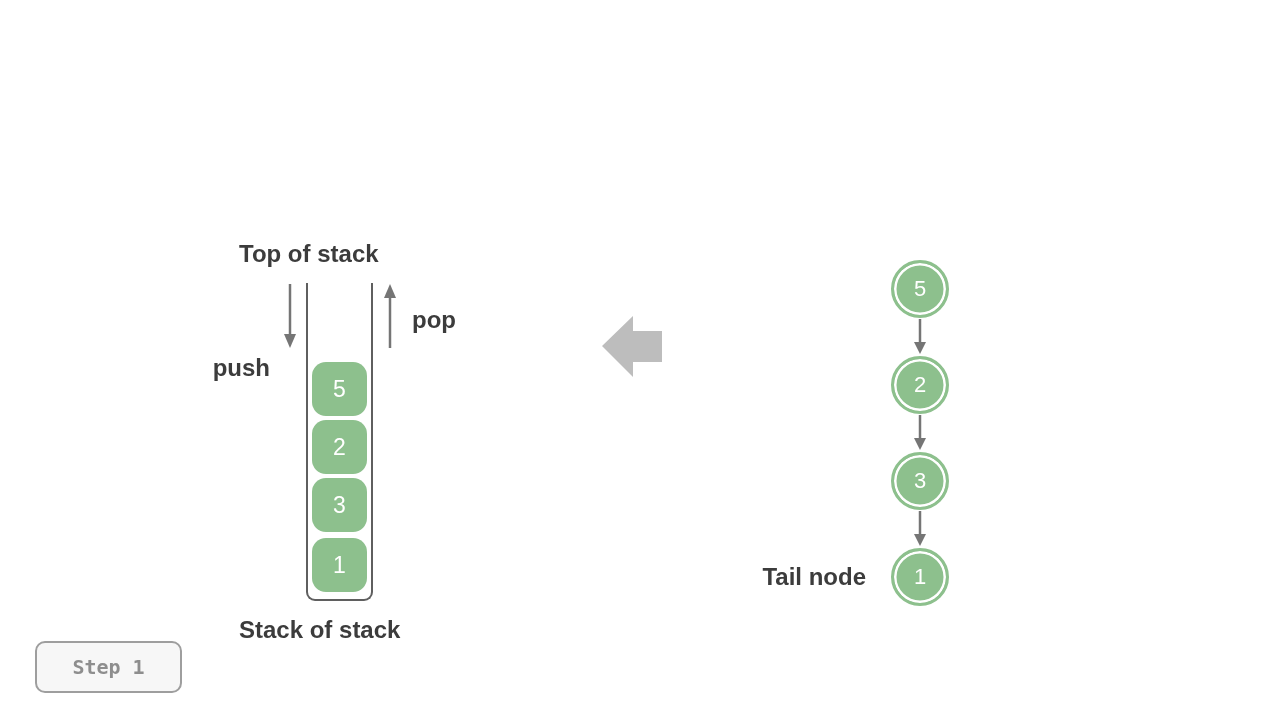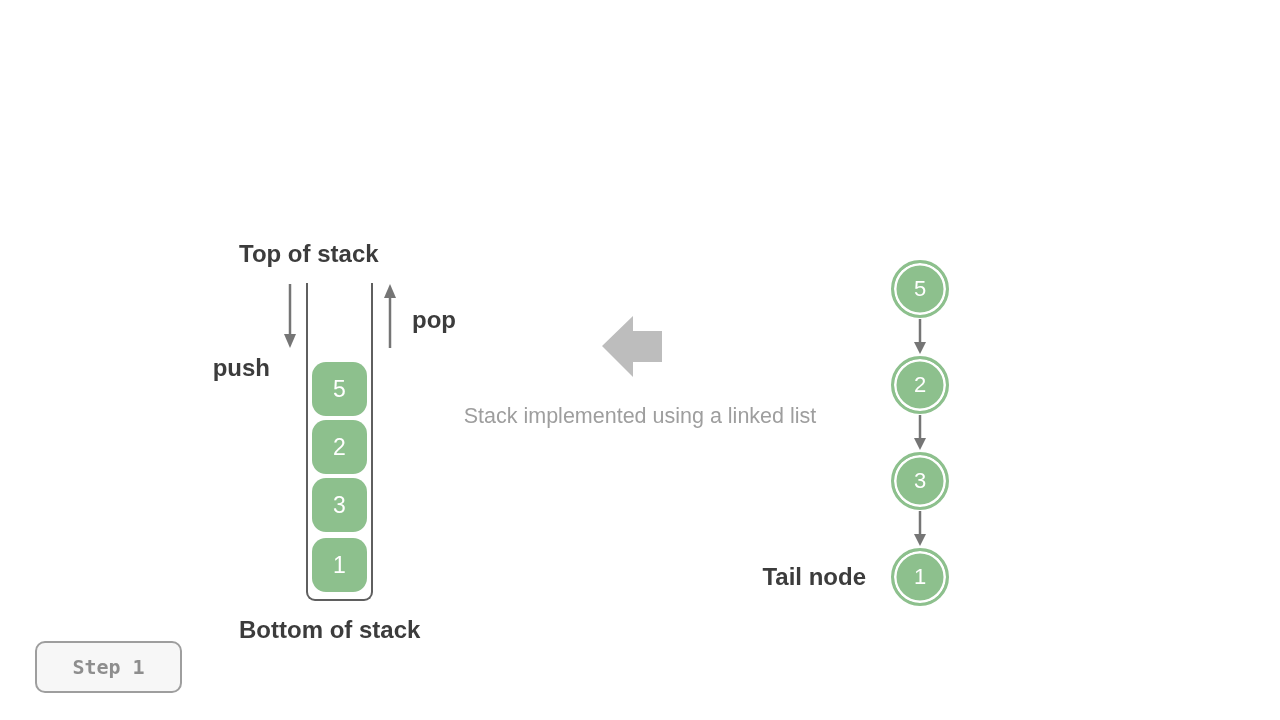--- a/index.html
+++ b/index.html
@@ -127,27 +127,26 @@
   </svg>
 
   <div class="label right" style="left:170px; top:306px; width:100px;margin-top:48px;">push</div>
   <div class="label" style="left:412px; top:306px; width:100px;">pop</div>
 
   <div class="stack-item" style="top:362px;">5</div>
   <div class="stack-item" style="top:420px;">2</div>
   <div class="stack-item" style="top:478px;">3</div>
   <div class="stack-item" style="top:538px;">1</div>
 
-  <div class="label center" style="left:239px; top:616px; width:200px;">Bottom of stack</div>
+  <div class="label center" style="left:239px; top:616px; width:200px;">Stack of stack</div>
 
   <svg class="arrow-svg" style="left:600px; top:315px;" width="64" height="64">
     <polygon class="block-arrow" points="2,31 33,1 33,16 62,16 62,47 33,47 33,62"></polygon>
   </svg>
 
-  <div class="caption">Stack implemented using a linked list</div>
 
   <div class="label right" style="left:666px; top:563px; width:200px;">Tail node</div>
 
   <div class="list-node" style="top:260px;">5</div>
   <div class="list-node" style="top:356px;">2</div>
   <div class="list-node" style="top:452px;">3</div>
   <div class="list-node" style="top:548px;">1</div>
 
   <svg class="arrow-svg" style="left:913px; top:319px;" width="14" height="37">
     <line class="arrow-line" x1="7" y1="0" x2="7" y2="24"></line>

